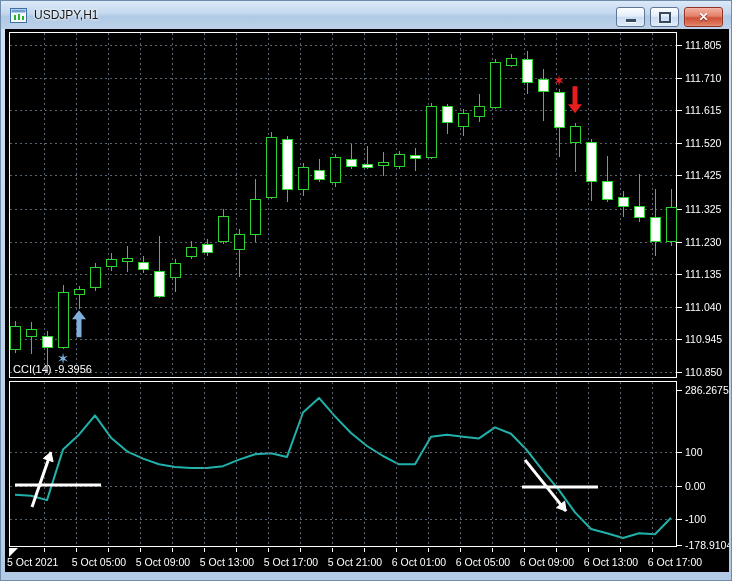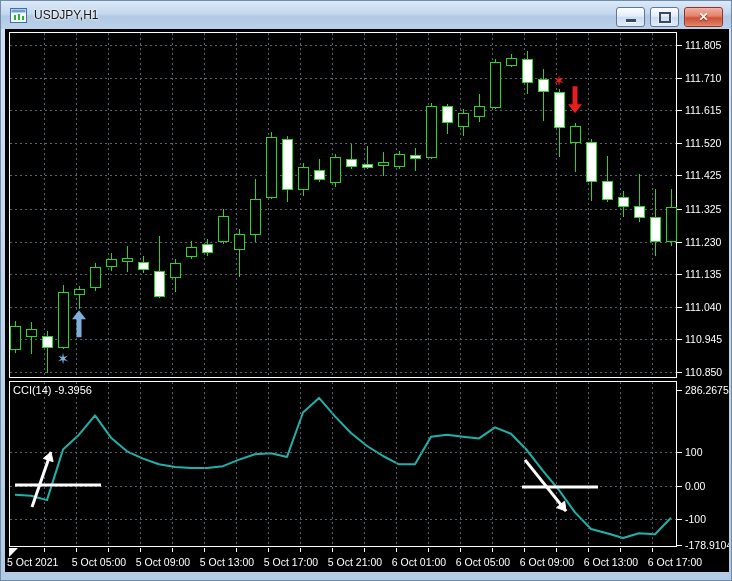--- a/index.html
+++ b/index.html
@@ -32,21 +32,21 @@
   .glyph-res{width:8px;height:7px;border:2px solid #3a4a5e;box-shadow:0 0 0 1px #ffffff66;background:transparent;}
   .glyph-x{font-size:12px;font-weight:bold;color:#ffffff;text-shadow:0 1px 1px #701c12;line-height:1;}
   .client{position:absolute; left:4px; top:28px; width:724px; height:543px; background:#000000;}
   .client svg{display:block;}
   .overlay-label{
     position:absolute; color:#ffffff; font-size:11px; white-space:nowrap;
     font-family:"Liberation Sans", sans-serif; pointer-events:none;
   }
   .ohlc{left:13px; top:33px;}
   .ohlc span{margin-right:4px;}
-  .ind-label{left:12px; top:383px;}
+  .ind-label{left:12px; top:362px;}
   .menu-arrow{font-size:9px; color:#ffffff;}
 </style>
 </head>
 <body>
 
 <div class="window">
   <div class="titlebar">
     <span class="w-icon">
       <svg width="17" height="15" viewBox="0 0 17 15">
         <rect x="0.5" y="0.5" width="16" height="14" fill="#f4f8fd" stroke="#3e6ea5"></rect>

